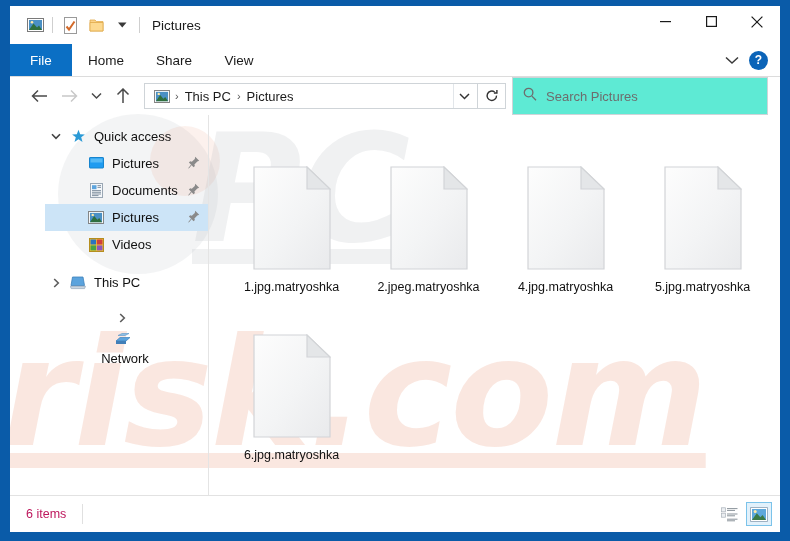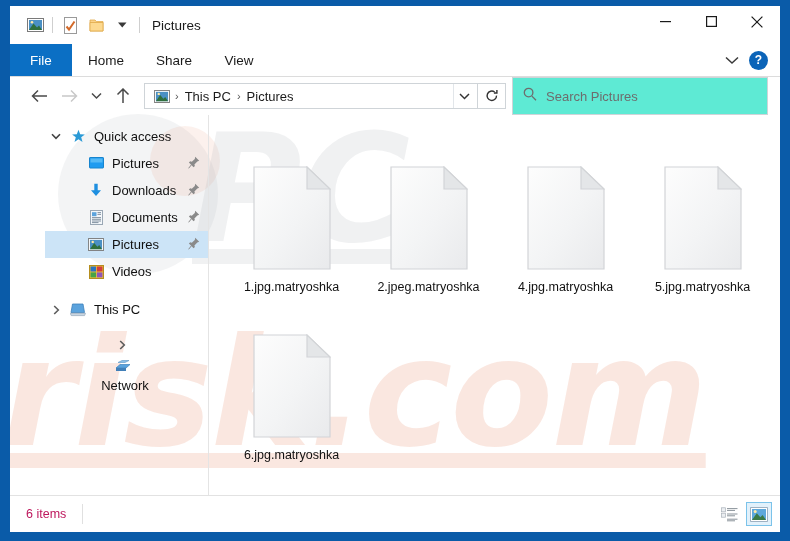--- a/index.html
+++ b/index.html
@@ -529,35 +529,20 @@
         </span>
         <span class="tree-label">Pictures</span>
         <span class="pin">
           <svg width="12" height="13" viewBox="0 0 12 13">
             <path d="M7.2 0.8 L11.2 4.8 L9.3 5.4 L6.4 8.4 L6.9 10 L5.6 11.3 L0.9 6.6 L2.2 5.3 L3.8 5.8 L6.8 2.9 Z" fill="#8a8a8a"></path>
             <path d="M3.4 8.8 L0.6 12.3" stroke="#8a8a8a" stroke-width="1"></path>
           </svg>
         </span>
       </div>
 
-      <div class="tree-item indent-1">
-        <span class="chev empty"></span>
-        <span class="tree-icon">
-          <svg width="14" height="15" viewBox="0 0 14 15">
-            <path d="M5.3 0.8 H8.7 V7.2 H12 L7 13 L2 7.2 H5.3 Z" fill="#1e8fe0"></path>
-          </svg>
-        </span>
-        <span class="tree-label">Downloads</span>
-        <span class="pin">
-          <svg width="12" height="13" viewBox="0 0 12 13">
-            <path d="M7.2 0.8 L11.2 4.8 L9.3 5.4 L6.4 8.4 L6.9 10 L5.6 11.3 L0.9 6.6 L2.2 5.3 L3.8 5.8 L6.8 2.9 Z" fill="#8a8a8a"></path>
-            <path d="M3.4 8.8 L0.6 12.3" stroke="#8a8a8a" stroke-width="1"></path>
-          </svg>
-        </span>
-      </div>
 
       <div class="tree-item indent-1">
         <span class="chev empty"></span>
         <span class="tree-icon">
           <svg width="13" height="15" viewBox="0 0 13 15">
             <rect x="0.5" y="0.5" width="12" height="14" fill="#f4f7fa" stroke="#9aa7b4"></rect>
             <rect x="2" y="2.2" width="4.5" height="4" fill="#5ba3dd"></rect>
             <path d="M7.5 2.6 H11 M7.5 4.4 H11 M2 7.6 H11 M2 9.3 H11 M2 11 H11 M2 12.6 H8.5" stroke="#6d7f90" stroke-width="0.85"></path>
           </svg>
         </span>

